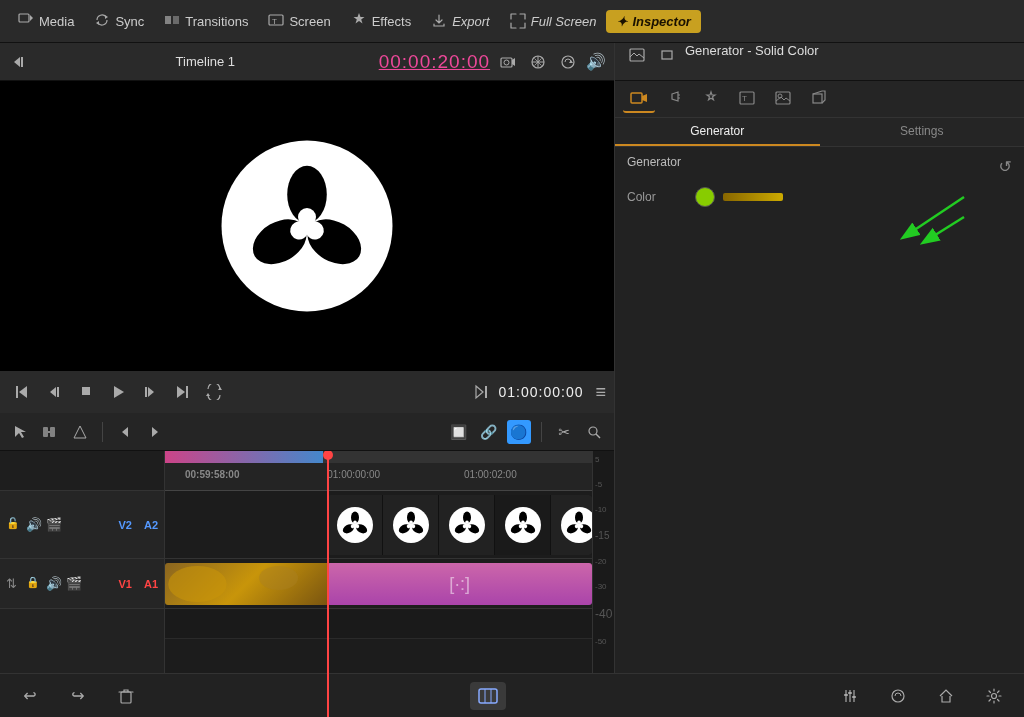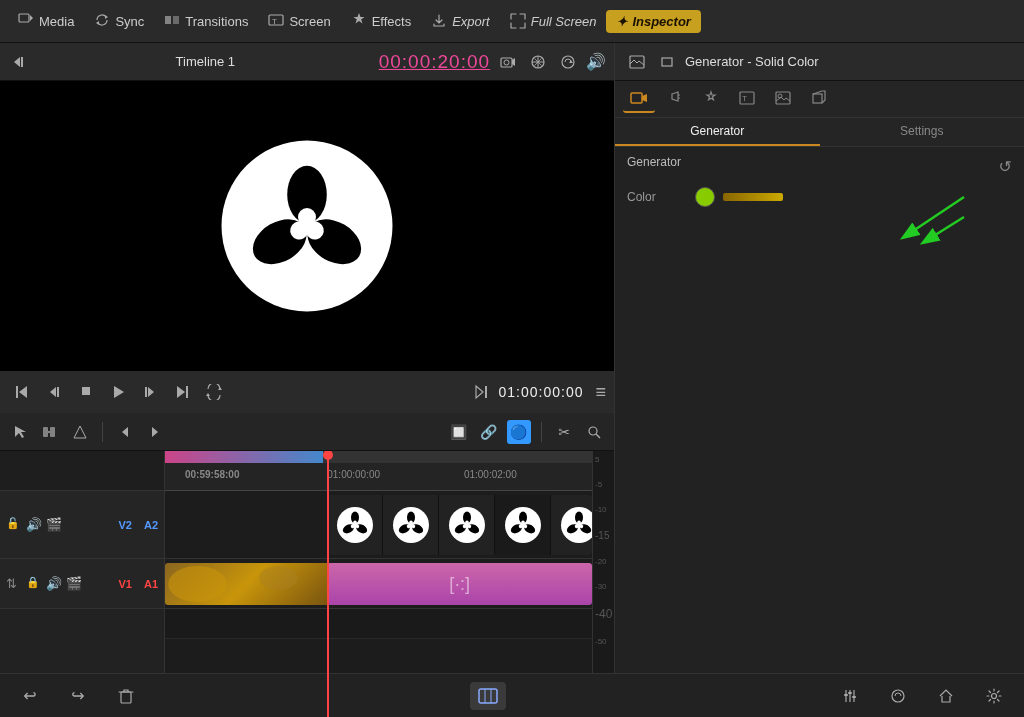--- a/index.html
+++ b/index.html
@@ -851,21 +851,21 @@
           <div class="waveform-label" style="font-size:8px;color:#555;">-30</div>
           <div class="waveform-label" style="font-size:12px;color:#555;">-40</div>
           <div class="waveform-label" style="font-size:8px;color:#555;">-50</div>
         </div>
       </div>
     </div>
   </div>
 
   <div class="right-panel">
 
-    <div style="display:flex;align-items:center;background:#2a2a2a;height:38px;padding:0 10px;border-bottom:1px solid #111;gap:6px;">
+    <div style="display:flex;background:#2a2a2a;height:38px;padding:0 10px;border-bottom:1px solid #111;gap:6px;">
       <div class="toolbar-icon-btn">
         <svg width="16" height="14" viewBox="0 0 16 14" fill="none">
             <rect x="1" y="1" width="14" height="12" rx="1" stroke="#aaa" stroke-width="1.2"></rect>
             <path d="M1 9l4-4 3 3 2-2 5 4" stroke="#aaa" stroke-width="1"></path>
           </svg>
       </div>
       <div class="toolbar-icon-btn">
         <svg width="16" height="14" viewBox="0 0 16 14" fill="none">
             <rect x="3" y="3" width="10" height="8" stroke="#aaa" stroke-width="1.2"></rect>
           </svg>

